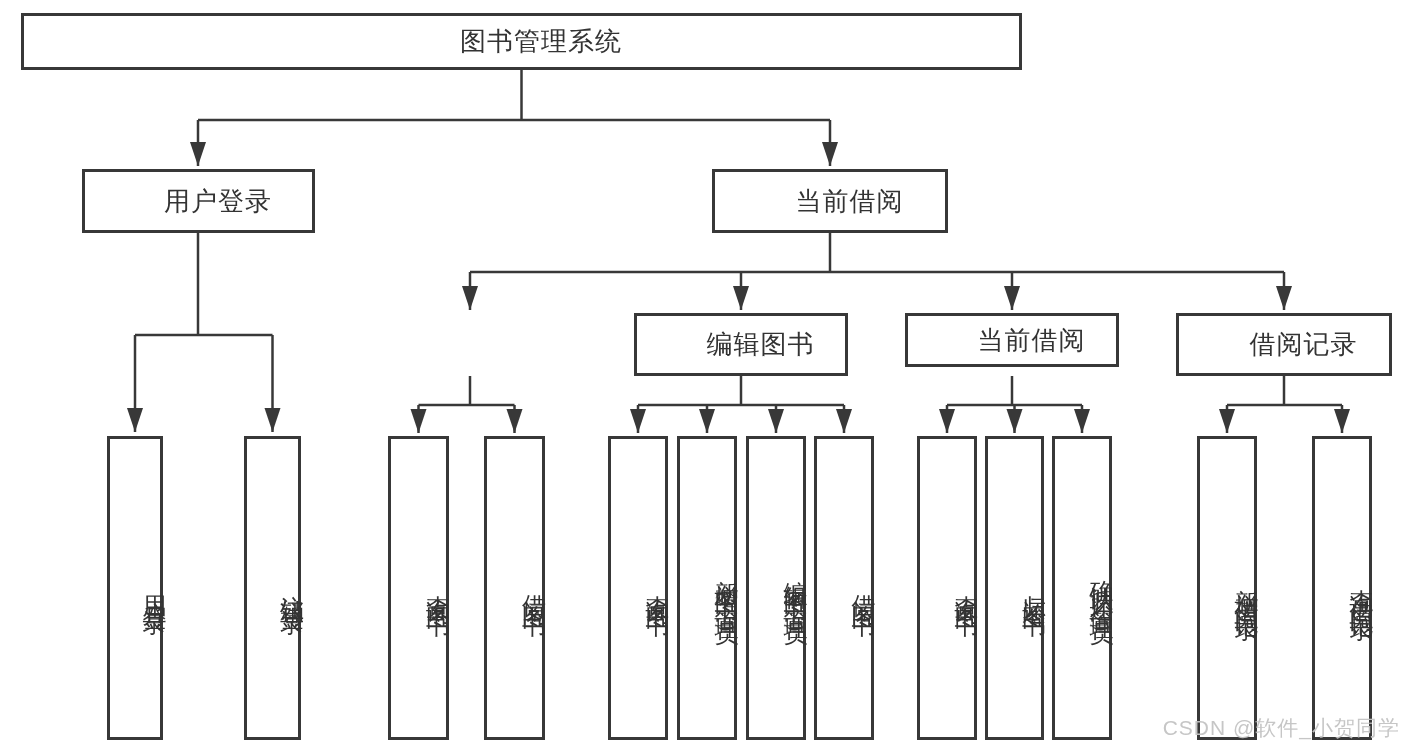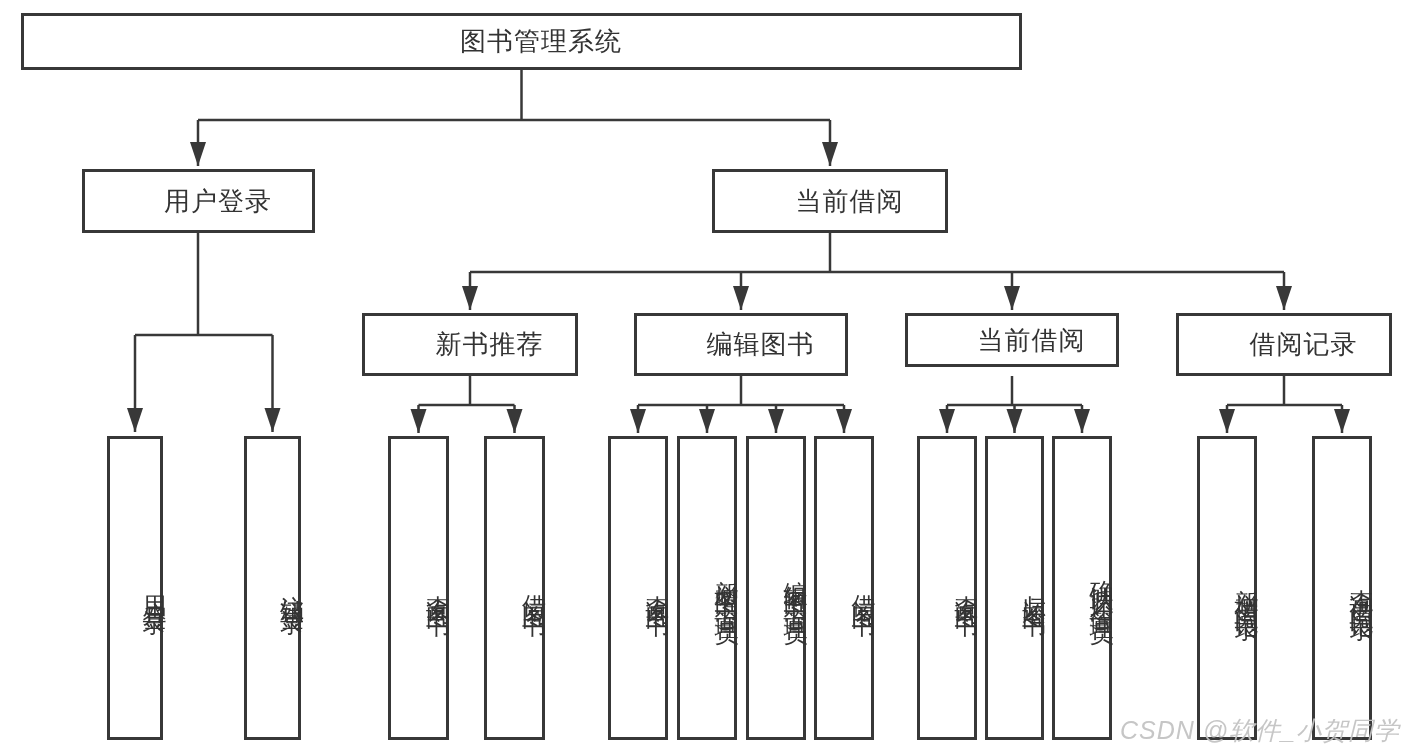--- a/index.html
+++ b/index.html
@@ -38,27 +38,26 @@
     writing-mode:vertical-rl;
     text-orientation:upright;
     font-size:24px;
     letter-spacing:6px;
     line-height:1;
   }
   .watermark{
     position:absolute;
     right:5px;
     top:714px;
-    font-size:25px;
+    font-size:21px;
     color:var(--wm);
     opacity:.95;
     z-index:5;
     white-space:nowrap;
     letter-spacing:1px;
-    font-style:italic;
   }
 </style>
 </head>
 <body>
 
 <div class="stage">
 
   <svg class="connectors" width="1405" height="747" aria-hidden="true">
     <defs>
       <marker id="ah" markerUnits="userSpaceOnUse" markerWidth="26" markerHeight="20" refX="24" refY="10" orient="auto">
@@ -113,23 +112,20 @@
     <span>图书管理系统</span>
   </div>
 
   <div class="box h" style="left:82px;top:169px;width:233px;height:64px">
     <span>用户登录</span>
   </div>
   <div class="box h" style="left:712px;top:169px;width:236px;height:64px">
     <span>当前借阅</span>
   </div>
 
-  <div class="box h" style="left:362px;top:313px;width:216px;height:63px">
-    <span>新书推荐</span>
-  </div>
   <div class="box h" style="left:634px;top:313px;width:214px;height:63px">
     <span>编辑图书</span>
   </div>
   <div class="box h" style="left:905px;top:313px;width:214px;height:54px">
     <span>当前借阅</span>
   </div>
   <div class="box h" style="left:1176px;top:313px;width:216px;height:63px">
     <span>借阅记录</span>
   </div>
 

